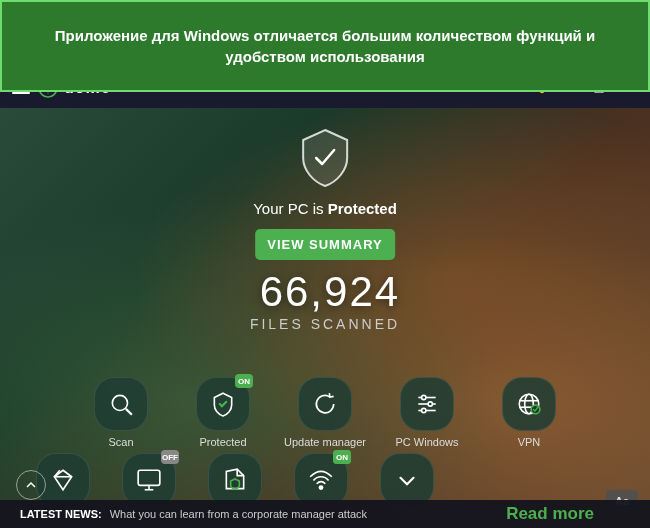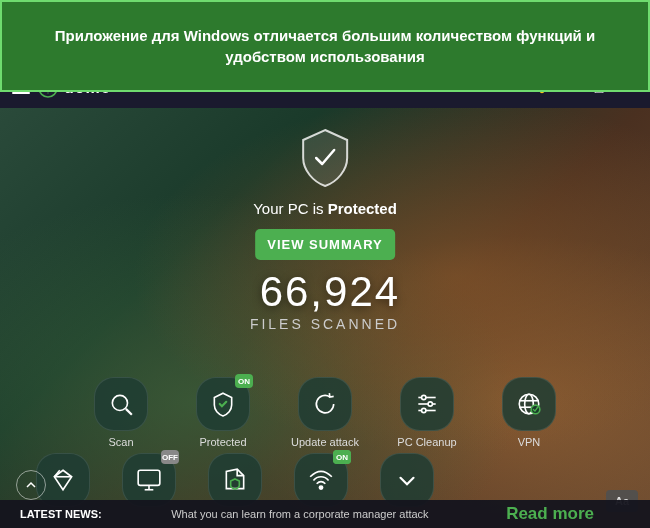--- a/index.html
+++ b/index.html
@@ -324,21 +324,20 @@
       position: absolute;
       bottom: 0;
       left: 0;
       right: 0;
       height: 28px;
       background: rgba(20,20,30,0.95);
       display: flex;
       align-items: center;
       padding: 0 56px 0 20px;
       z-index: 20;
-      text-align: center;
     }
 
     #news-label {
       color: #fff;
       font-size: 11px;
       font-weight: 700;
       white-space: nowrap;
       margin-right: 8px;
     }
 
@@ -444,35 +443,35 @@
         <span class="feature-label">Protected</span>
       </div>
 
       <div class="feature-btn">
         <div class="feature-icon-wrap">
           <svg viewBox="0 0 24 24">
             <path d="M20 12 A8 8 0 1 1 16.5 5.5" stroke="#fff"></path>
             <polyline points="16,2 16.5,5.5 20,5" stroke="#fff" stroke-width="1.5"></polyline>
           </svg>
         </div>
-        <span class="feature-label">Update attack</span>
+        <span class="feature-label">Update manager</span>
       </div>
 
       <div class="feature-btn">
         <div class="feature-icon-wrap">
           <svg viewBox="0 0 24 24">
             <line x1="4" y1="6" x2="20" y2="6" stroke="#fff"></line>
             <line x1="4" y1="12" x2="20" y2="12" stroke="#fff"></line>
             <line x1="4" y1="18" x2="20" y2="18" stroke="#fff"></line>
             <circle cx="9" cy="6" r="2" fill="#1a3a2a" stroke="#fff"></circle>
             <circle cx="15" cy="12" r="2" fill="#1a3a2a" stroke="#fff"></circle>
             <circle cx="9" cy="18" r="2" fill="#1a3a2a" stroke="#fff"></circle>
           </svg>
         </div>
-        <span class="feature-label">PC Cleanup</span>
+        <span class="feature-label">PC Windows</span>
       </div>
 
       <div class="feature-btn">
         <div class="feature-icon-wrap">
           <svg viewBox="0 0 24 24">
             <circle cx="12" cy="12" r="9" stroke="#fff"></circle>
             <ellipse cx="12" cy="12" rx="4" ry="9" stroke="#fff"></ellipse>
             <line x1="3" y1="9" x2="21" y2="9" stroke="#fff"></line>
             <line x1="3" y1="15" x2="21" y2="15" stroke="#fff"></line>
             <circle cx="18" cy="17" r="4" fill="#1a3a2a" stroke="#4caf50" stroke-width="1.5"></circle>

